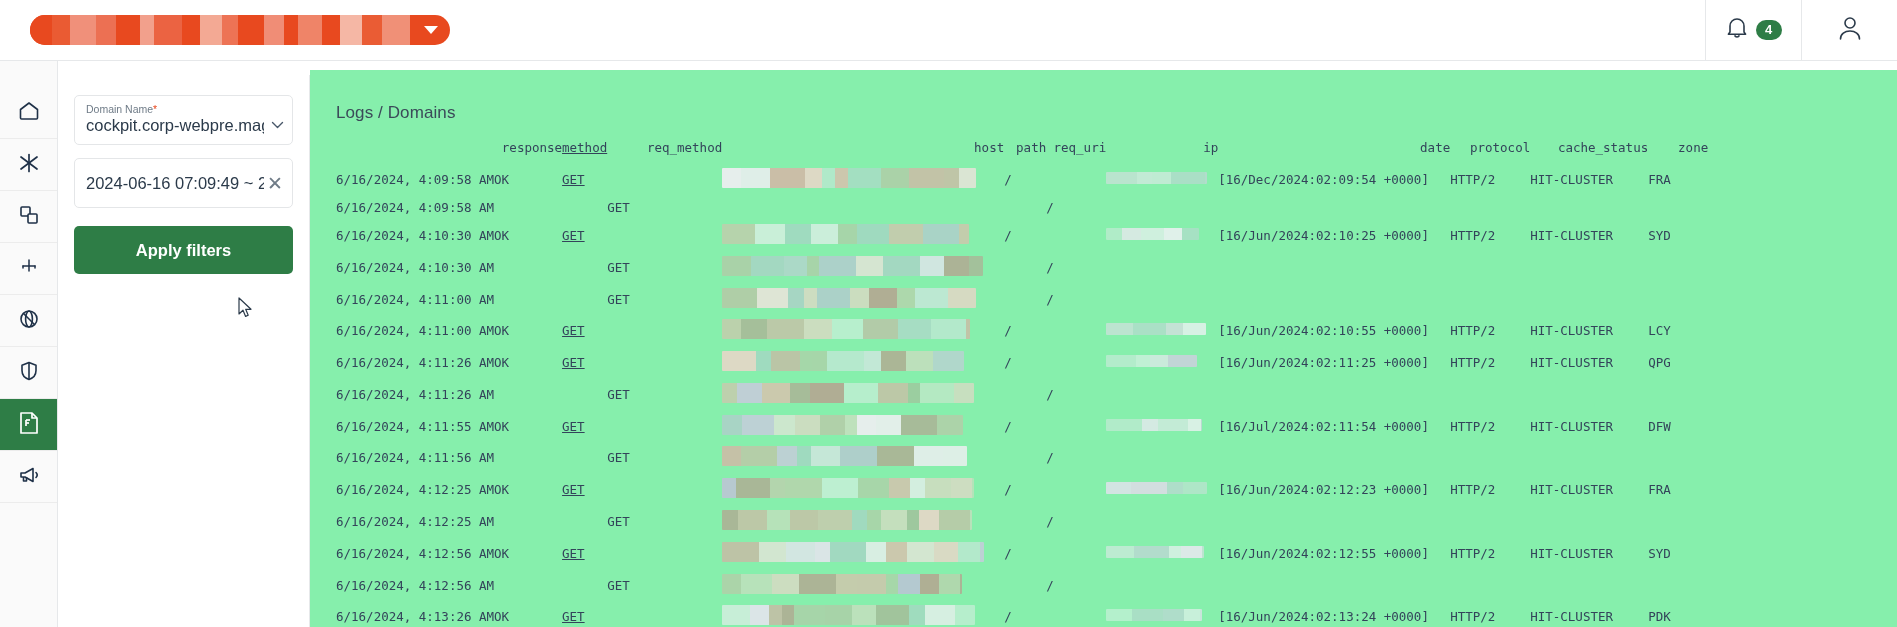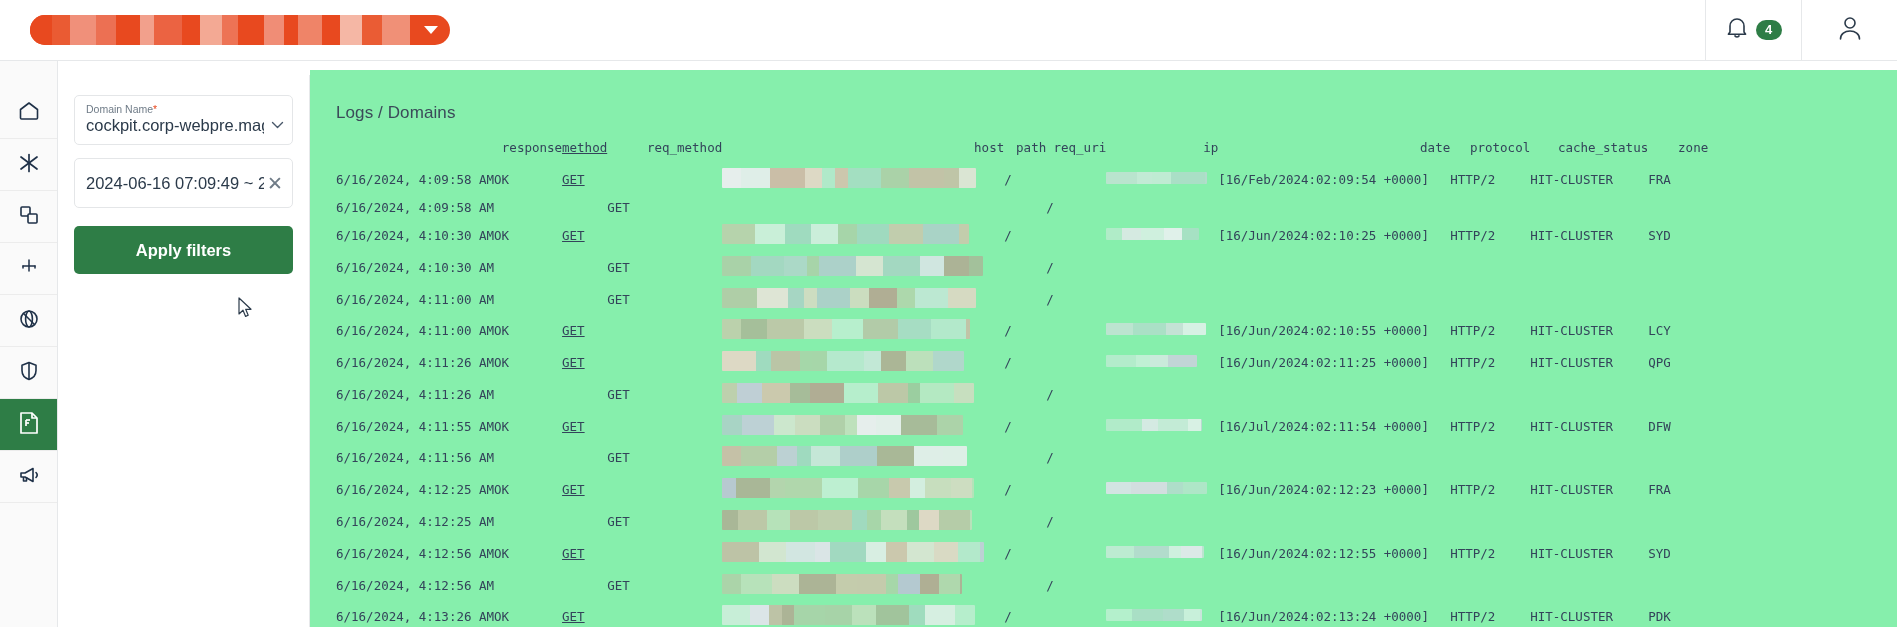--- a/index.html
+++ b/index.html
@@ -321,21 +321,21 @@
       <tbody id="logs-body">
           <tr>
             <td class="c-time">6/16/2024, 4:09:58 AM</td>
             <td class="c-resp">OK</td>
             <td class="c-meth">GET</td>
             <td class="c-reqm"></td>
             <td class="c-host"><span style="display:inline-block;height:20px;width:254px;border-radius:1px;overflow:hidden;white-space:nowrap;font-size:0"><i style="display:inline-block;height:20px;width:19px;background:#eceef0;opacity:0.94"></i><i style="display:inline-block;height:20px;width:29px;background:#eceef0;opacity:0.88"></i><i style="display:inline-block;height:20px;width:35px;background:#cdbba6;opacity:0.95"></i><i style="display:inline-block;height:20px;width:17px;background:#e2d7c6;opacity:0.95"></i><i style="display:inline-block;height:20px;width:13px;background:#dfe4ea;opacity:0.47"></i><i style="display:inline-block;height:20px;width:13px;background:#d3c3ad;opacity:0.91"></i><i style="display:inline-block;height:20px;width:33px;background:#c2cdd8;opacity:0.48"></i><i style="display:inline-block;height:20px;width:28px;background:#c8b9a5;opacity:0.55"></i><i style="display:inline-block;height:20px;width:35px;background:#cdbba6;opacity:0.85"></i><i style="display:inline-block;height:20px;width:15px;background:#cdbba6;opacity:0.81"></i><i style="display:inline-block;height:20px;width:17px;background:#e8e3da;opacity:0.86"></i></span></td>
             <td class="c-path">/</td>
             <td class="c-requri"></td>
             <td class="c-ip"><span style="display:inline-block;height:12px;width:101px;border-radius:1px;overflow:hidden;white-space:nowrap;font-size:0"><i style="display:inline-block;height:12px;width:31px;background:#d8dde3;opacity:0.62"></i><i style="display:inline-block;height:12px;width:15px;background:#e4e8ec;opacity:0.64"></i><i style="display:inline-block;height:12px;width:19px;background:#e4e8ec;opacity:0.61"></i><i style="display:inline-block;height:12px;width:34px;background:#c9d2dc;opacity:0.55"></i><i style="display:inline-block;height:12px;width:2px;background:#c9d2dc;opacity:0.66"></i></span></td>
-            <td class="c-date">[16/Feb/2024:02:09:54 +0000]</td>
+            <td class="c-date">[16/Dec/2024:02:09:54 +0000]</td>
             <td class="c-proto">HTTP/2</td>
             <td class="c-cache">HIT-CLUSTER</td>
             <td class="c-zone">FRA</td>
           </tr>
           <tr>
             <td class="c-time">6/16/2024, 4:09:58 AM</td>
             <td class="c-resp"></td>
             <td class="c-meth"></td>
             <td class="c-reqm">GET</td>
             <td class="c-host"></td>

